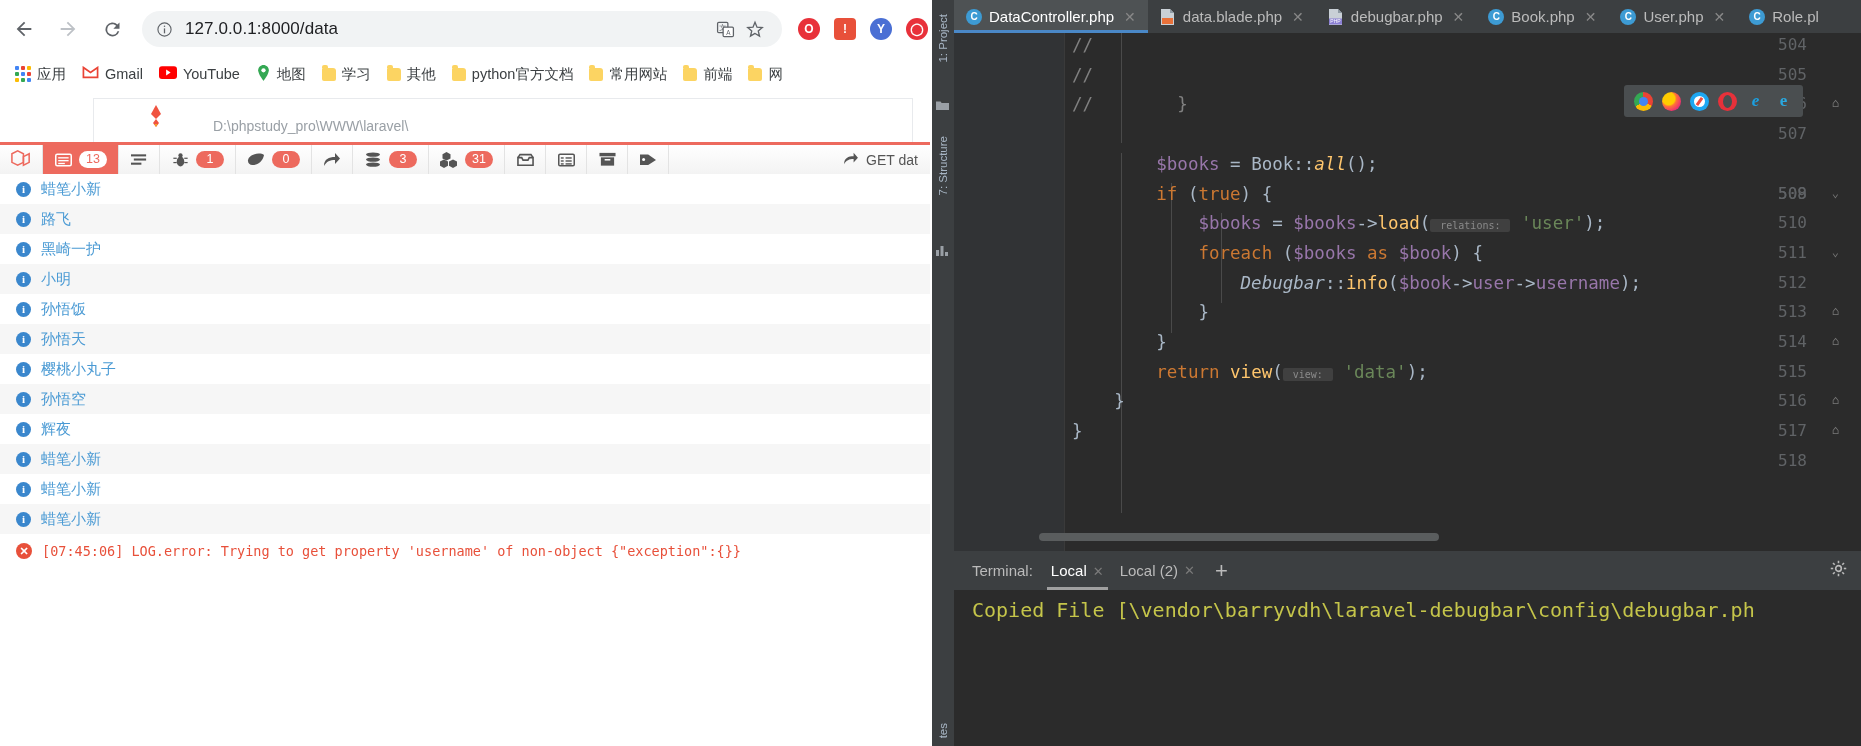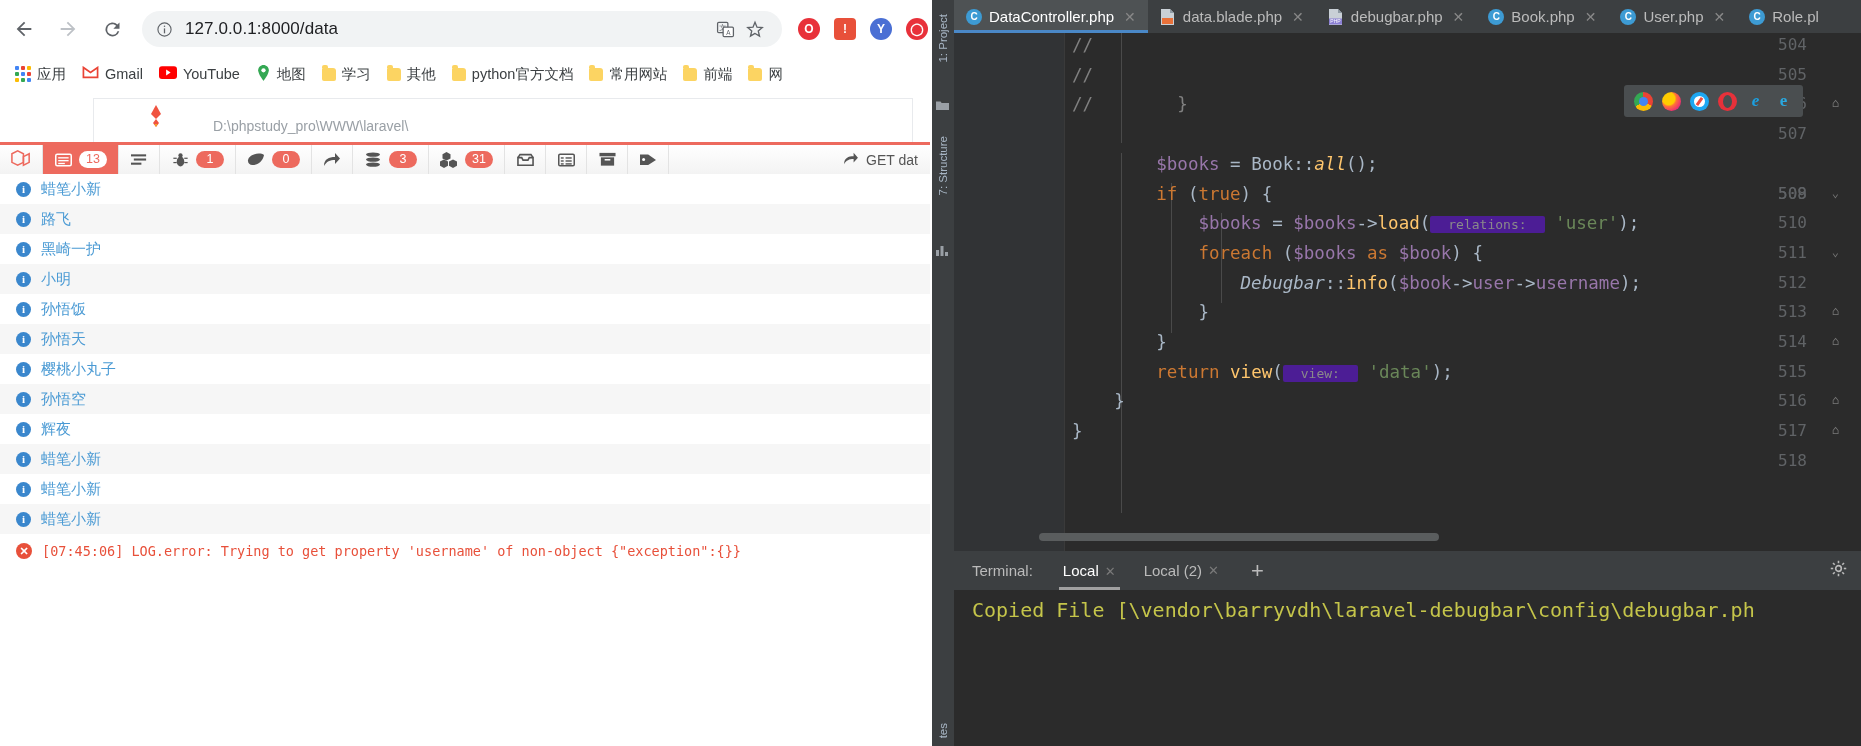--- a/index.html
+++ b/index.html
@@ -157,37 +157,37 @@
   .codeline {
     position:absolute; left:118px; font-size:17.5px; white-space:pre;
     font-family:"DejaVu Sans Mono", monospace; color:#a9b7c6;
   }
   .kw { color:#cc7832; }
   .var { color:#9876aa; }
   .fn { color:#ffc66d; }
   .str { color:#6a8759; }
   .cmt { color:#808080; }
   .italic { font-style: italic; }
-  .hint { background:#4c1d95; color:#8a8a8a; font-size:13px; padding:1px 18px; border-radius:2px;}
+  .hint { background:#404040; color:#8a8a8a; font-size:10px; padding:1px 10px; border-radius:2px;}
 
   .browser-popup {
     position:absolute; right:58px; top:52px; height:32px;
     background:#4a4e50; border-radius:3px; display:flex; align-items:center; gap:9px;
     padding: 0 10px;
   }
   .bp-ico { width:19px;height:19px;border-radius:50%; }
 
   .hscroll {
     position:absolute; left:85px; bottom:10px; width:400px; height:8px;
     background:#5a5d5e; border-radius:4px;
   }
 
   .terminal-head {
     position:absolute; left:22px; top:551px; width:907px; height:39px; background:#3c3f41;
-    display:flex; align-items:center; padding-left:18px; box-sizing:border-box; gap:16px;
+    display:flex; align-items:center; padding-left:18px; box-sizing:border-box; gap:4px;
     font-family:"Liberation Sans",sans-serif;
   }
   .t-label { color:#bbbbbb; font-size:15px; margin-right:8px; }
   .t-tab { color:#bbbbbb; font-size:15px; padding:4px 6px; display:flex;align-items:center; gap:6px; position:relative;}
   .t-tab.active { color:#ffffff;align-items:flex-end; }
   .t-tab.active:after{content:"";position:absolute;left:2px;bottom:-7px;width:calc(100% - 4px);height:3px;background:#a0a0a0;}
   .t-close { color:#7a7a7a; font-size:13px; }
   .t-plus { color:#bbbbbb; font-size:22px; padding:0 10px; line-height:1;}
   .t-gear { margin-left:auto; color:#bbbbbb; font-size:17px; padding-right:14px;}
 

